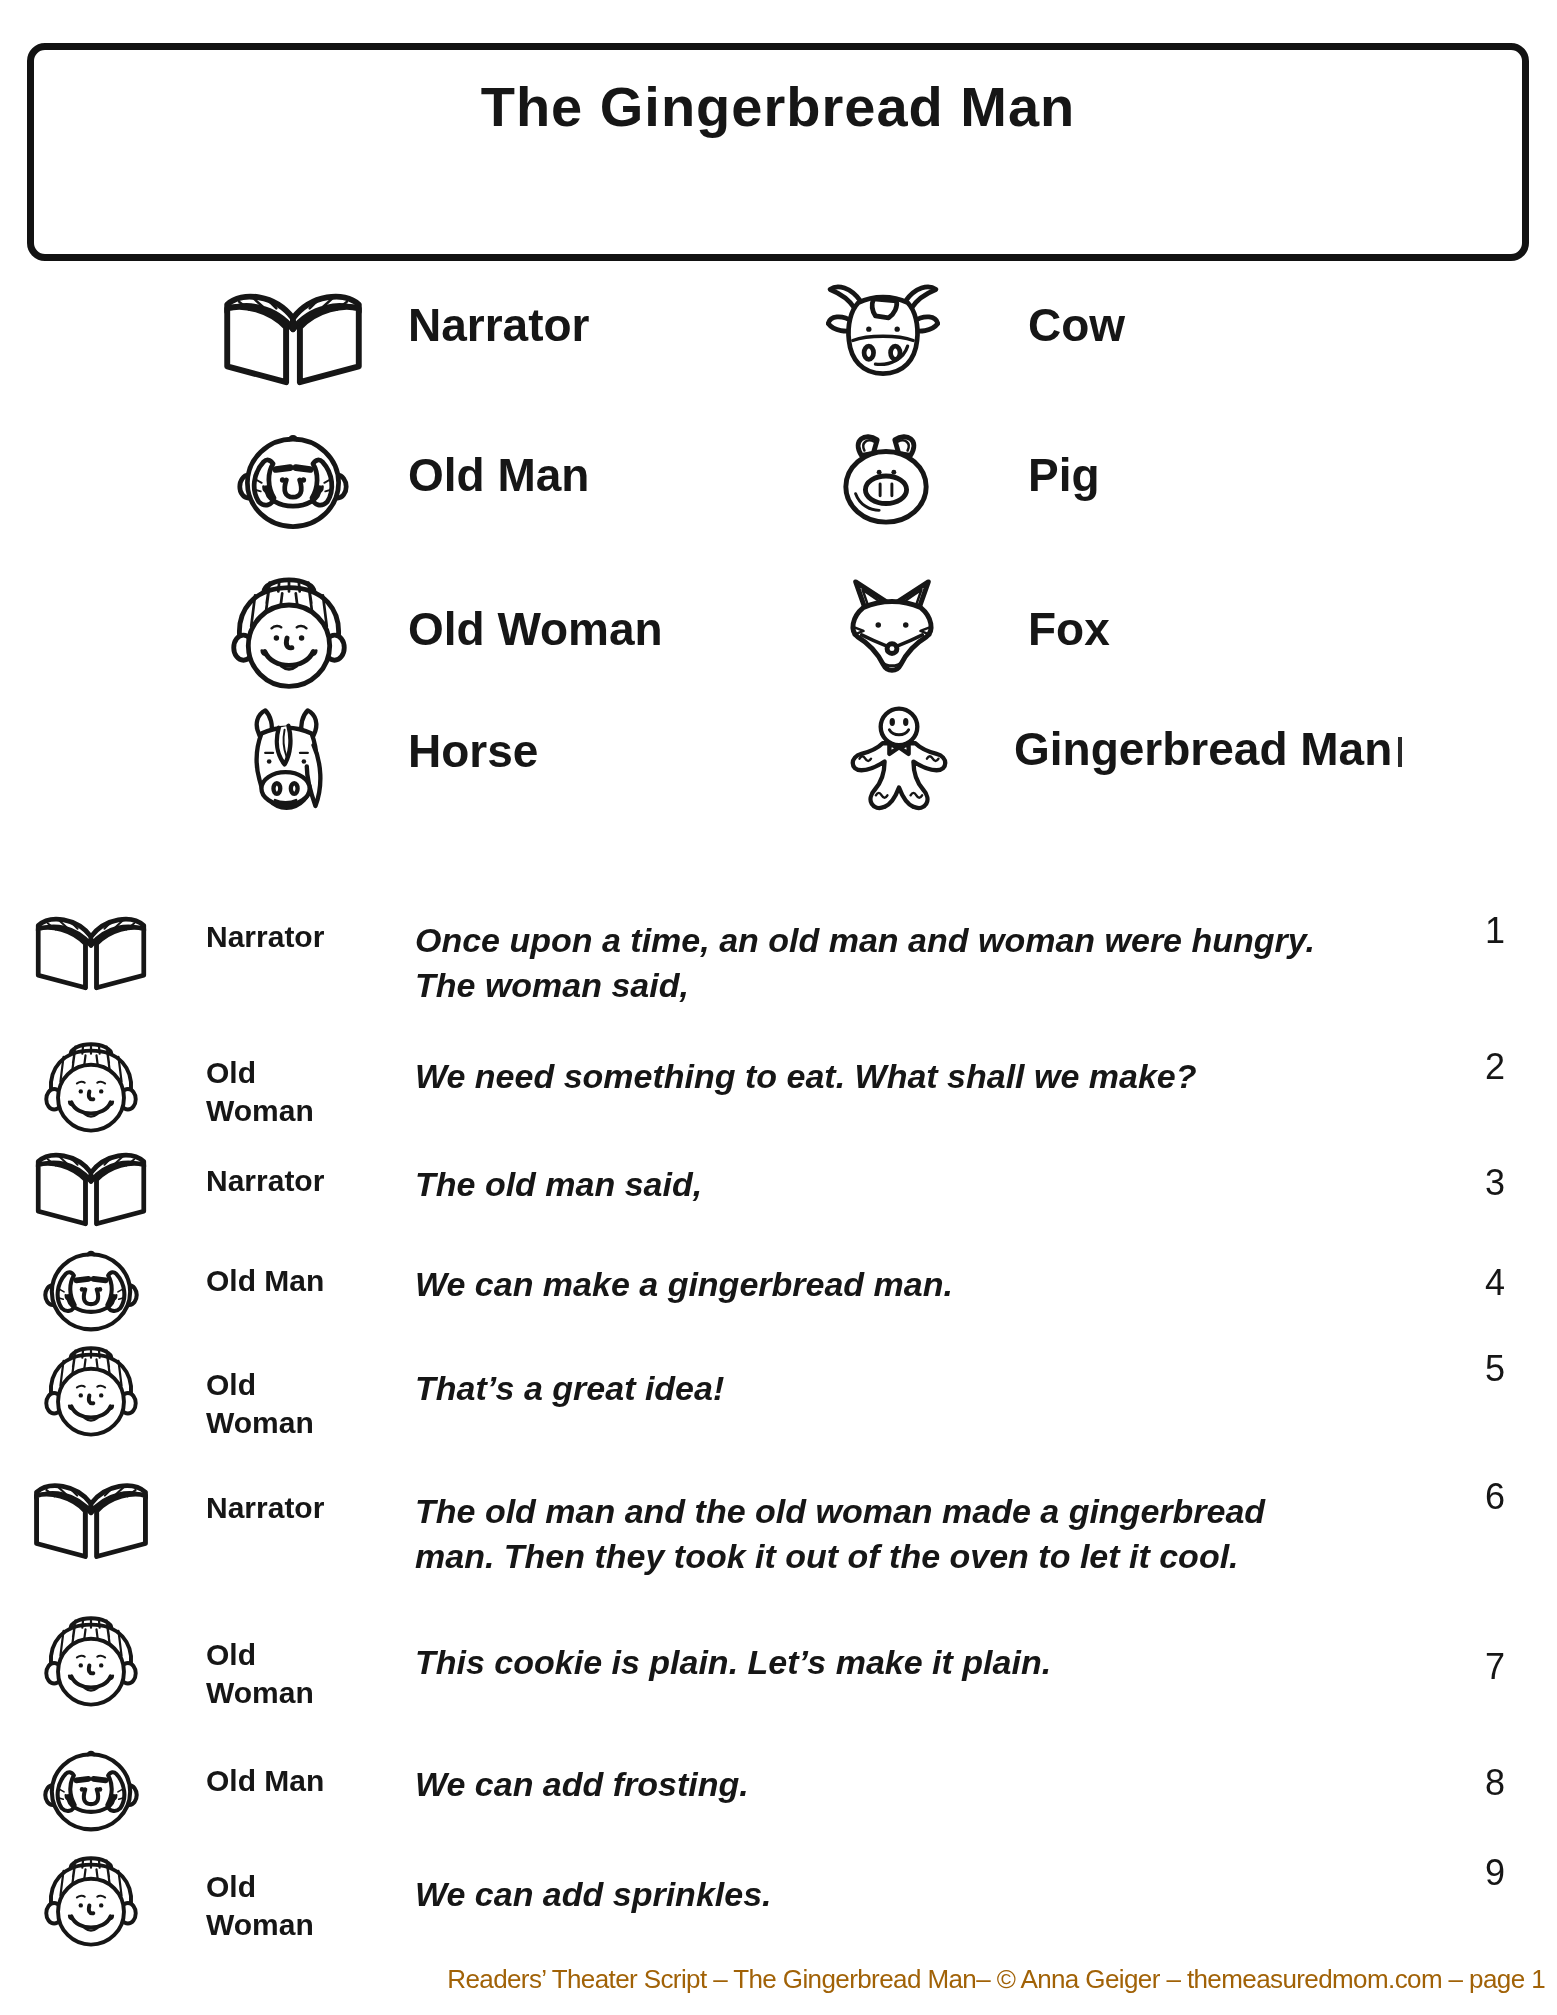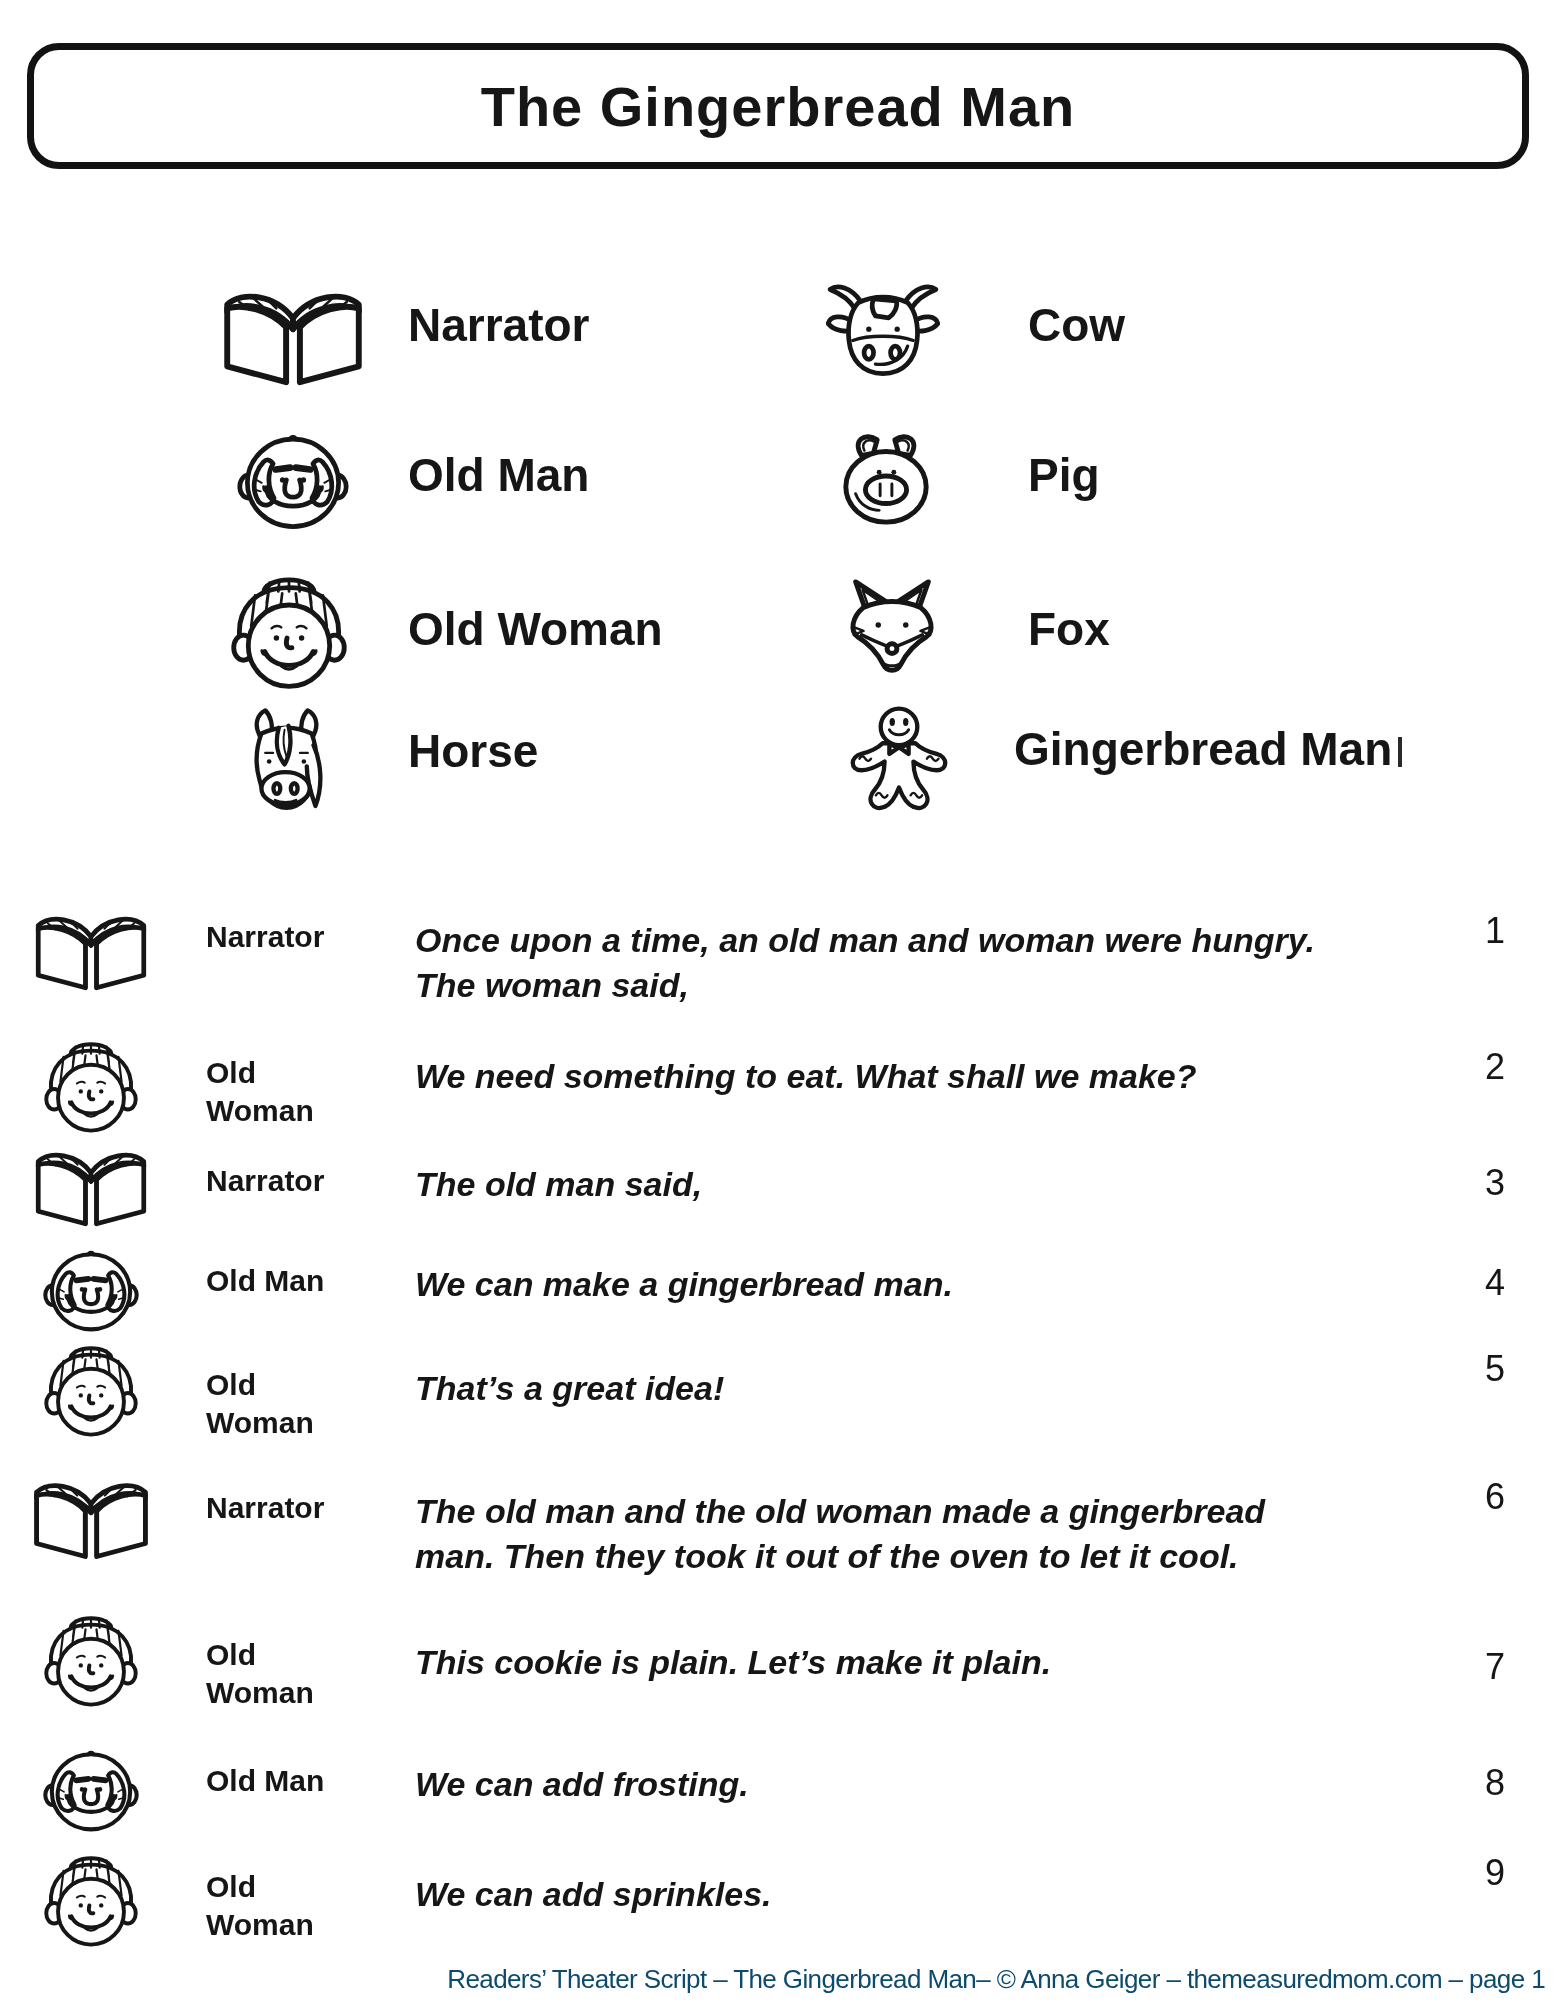--- a/index.html
+++ b/index.html
@@ -3,22 +3,22 @@
 <meta charset="utf-8">
 <style>
   html,body{margin:0;padding:0;background:#e8e8e8;}
   .page{
     position:relative;width:1557px;height:2015px;margin:0 auto;
     background:#ffffff;color:#161616;overflow:hidden;
     font-family:"Liberation Sans",sans-serif;
   }
   
   .title-box{
-    position:absolute;left:27px;top:43px;width:1502px;height:126px;
-    border:7px solid #121212;border-radius:32px;box-sizing:border-box;background:#fff;
+    position:absolute;left:27px;top:43px;width:1502px;height:218px;
+    border:7px solid #121212;border-radius:18px;box-sizing:border-box;background:#fff;
   }
   .page-title{
     position:absolute;left:0;right:0;top:24px;text-align:center;
     font-size:56px;font-weight:700;letter-spacing:1px;white-space:nowrap;
   }
   .page-subtitle{
     position:absolute;left:160px;right:0;top:100px;text-align:center;
     font-size:40px;font-weight:700;letter-spacing:0.5px;white-space:nowrap;
   }
   
@@ -42,21 +42,21 @@
     font-size:34px;font-weight:700;line-height:45px;white-space:pre-line;font-style:italic;
   }
   .s-num{
     position:absolute;left:1430px;top:8px;width:75px;text-align:right;
     font-size:36px;font-weight:400;
   }
   .srow.mid .s-name,.srow.mid .s-text,.srow.mid .s-num{top:24px;}
   
   .footer{
     position:absolute;right:12px;top:1964px;
-    font-size:26px;font-weight:400;letter-spacing:-0.6px;color:#0c4a6e;white-space:nowrap;
+    font-size:26px;font-weight:400;letter-spacing:-0.6px;color:#a16207;white-space:nowrap;
   }
   svg .ink{stroke:#161616;fill:#ffffff;stroke-linecap:round;stroke-linejoin:round;}
   .defs-hidden{position:absolute;width:0;height:0;overflow:hidden;}
 </style>
 </head>
 <body>
 
 <svg class="defs-hidden" aria-hidden="true">
   <defs>
     <symbol id="book-icon" viewBox="0 0 160 110">

